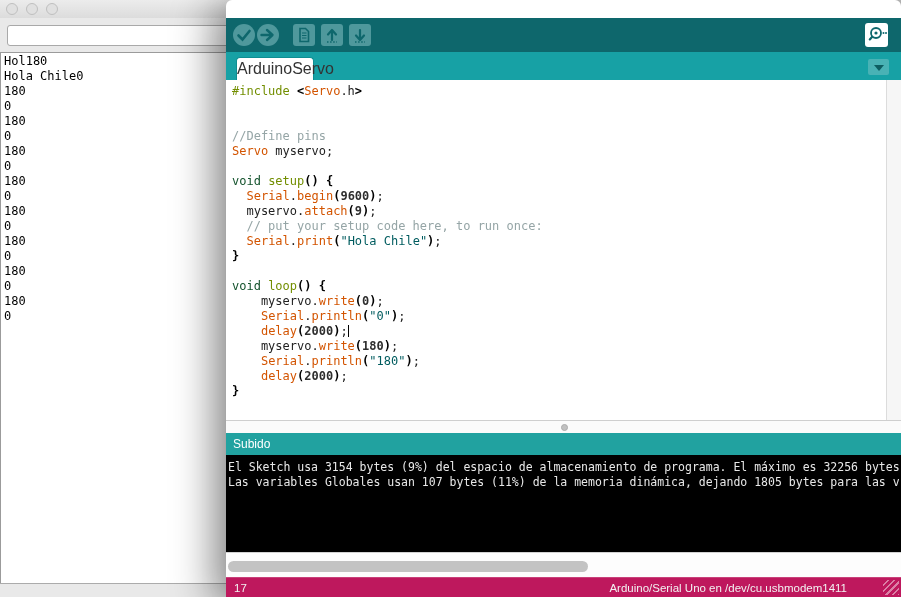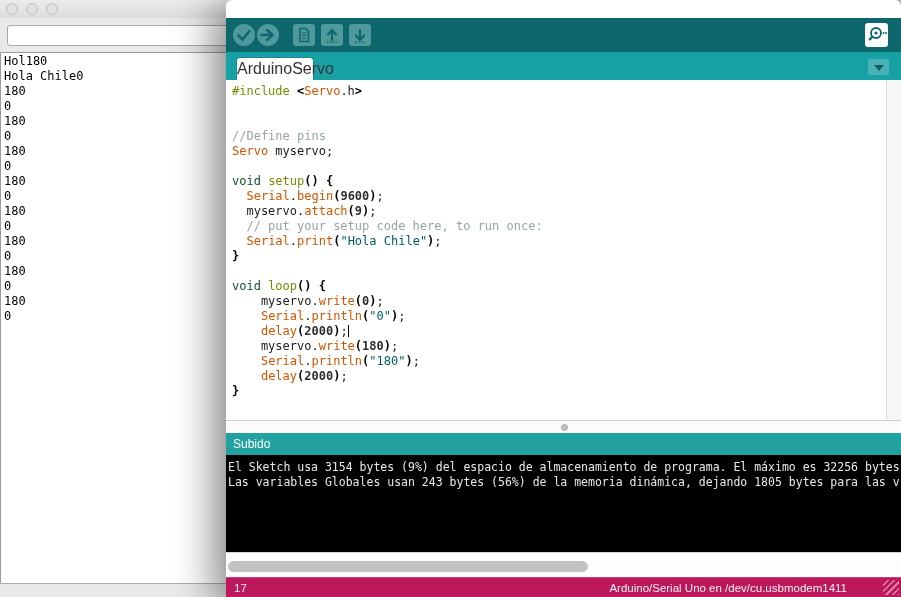--- a/index.html
+++ b/index.html
@@ -194,21 +194,21 @@
   </div>
 
   <div class="splitter">
     <div class="splitter-grip"></div>
   </div>
 
   <div class="statusbar">
     <span>Subido</span>
   </div>
 
-  <div class="console mono"><div class="cl">El Sketch usa 3154 bytes (9%) del espacio de almacenamiento de programa. El máximo es 32256 bytes</div><div class="cl">Las variables Globales usan 243 bytes (56%) de la memoria dinámica, dejando 1805 bytes para las v</div></div>
+  <div class="console mono"><div class="cl">El Sketch usa 3154 bytes (9%) del espacio de almacenamiento de programa. El máximo es 32256 bytes</div><div class="cl">Las variables Globales usan 107 bytes (11%) de la memoria dinámica, dejando 1805 bytes para las v</div></div>
 
   <div class="hscroll">
     <div class="hscroll-thumb"></div>
   </div>
 
   <div class="linestatus">
     <span class="lineno">17</span>
     <span class="port">Arduino/Serial Uno en /dev/cu.usbmodem1411</span>
     <span class="resize-grip"></span>
   </div>

